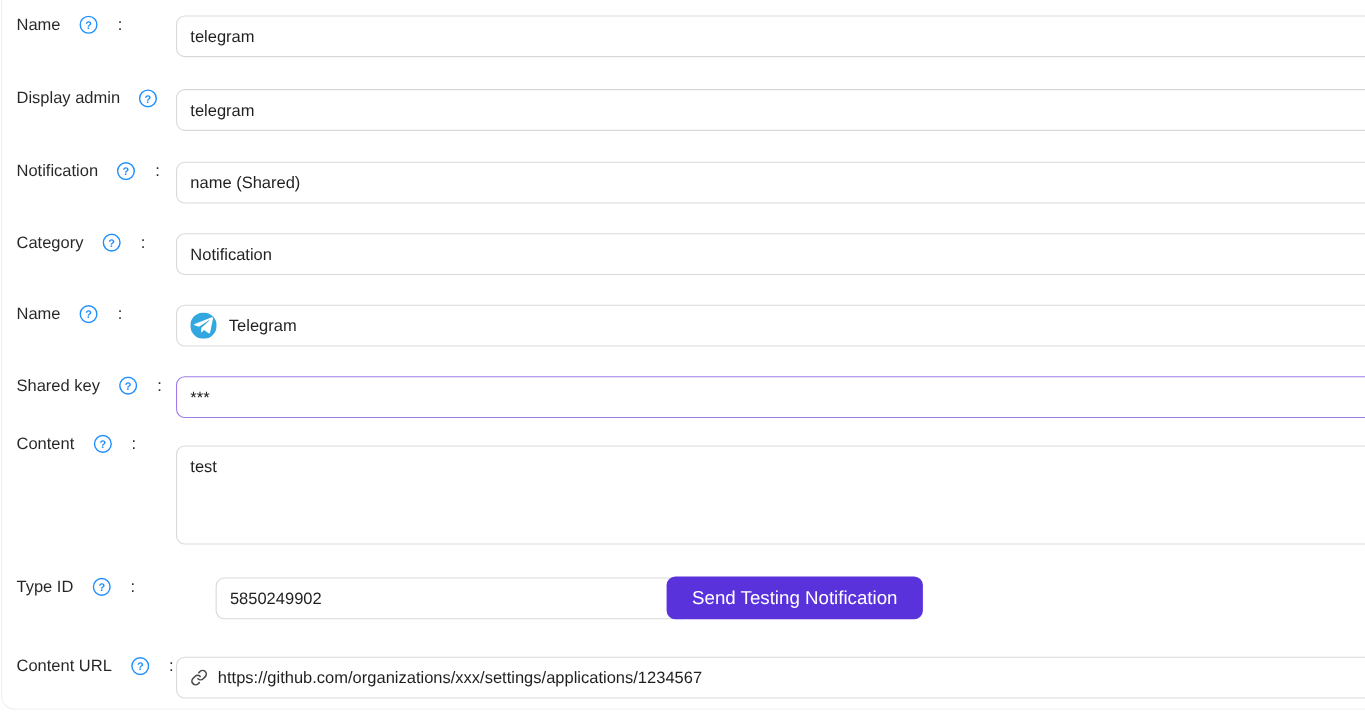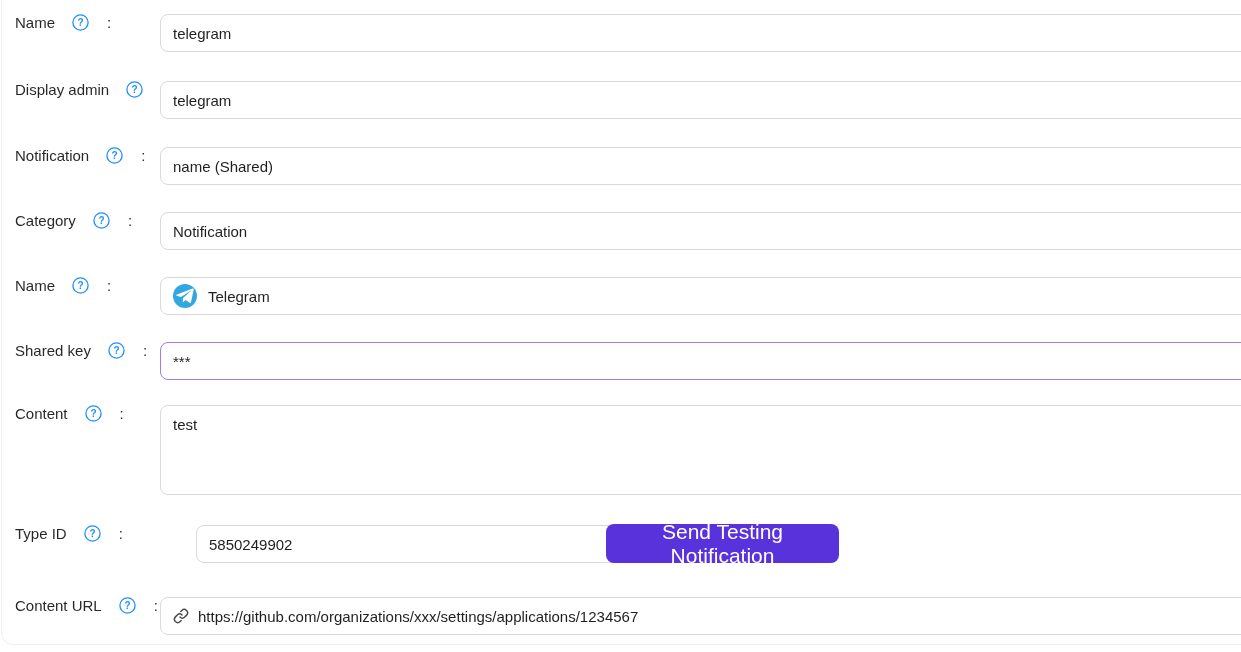--- a/index.html
+++ b/index.html
@@ -73,21 +73,21 @@
   #secret-key-input { border-color: #9f7ce8; }
   #chat-id-input { width: 433px; }
   .send-btn {
     position: absolute;
     left: 606px; top: 524px;
     width: 233px; height: 39px;
     background: #5a32dc;
     color: #ffffff;
     border: none;
     border-radius: 8px;
-    font-size: 21px;
+    font-size: 17px;
     font-family: "Liberation Sans", sans-serif;
     cursor: pointer;
     display: flex;
     align-items: center;
     justify-content: center;
   }
   .input-affix {
     display: flex;
     align-items: center;
     padding: 0 12px;
@@ -173,21 +173,21 @@
 <div class="label" style="top:342px">
   <span>Shared key</span>
   <svg class="help-icon" viewBox="0 0 17 17">
       <circle cx="8.5" cy="8.5" r="7.6" fill="none" stroke="#1f8fff" stroke-width="1.3"></circle>
       <text x="8.5" y="12.2" text-anchor="middle" font-size="10" font-weight="bold" fill="#1f8fff">?</text>
     </svg>
   <span class="colon">:</span>
 </div>
 <input class="ctrl" id="secret-key-input" style="top: 342px;" value="***">
 
-<div class="label" style="top:405px">
+<div class="label" style="top:395px">
   <span>Content</span>
   <svg class="help-icon" viewBox="0 0 17 17">
       <circle cx="8.5" cy="8.5" r="7.6" fill="none" stroke="#1f8fff" stroke-width="1.3"></circle>
       <text x="8.5" y="12.2" text-anchor="middle" font-size="10" font-weight="bold" fill="#1f8fff">?</text>
     </svg>
   <span class="colon">:</span>
 </div>
 <textarea class="ctrl" style="">test</textarea>
 
 <div class="label" style="top:525px">

